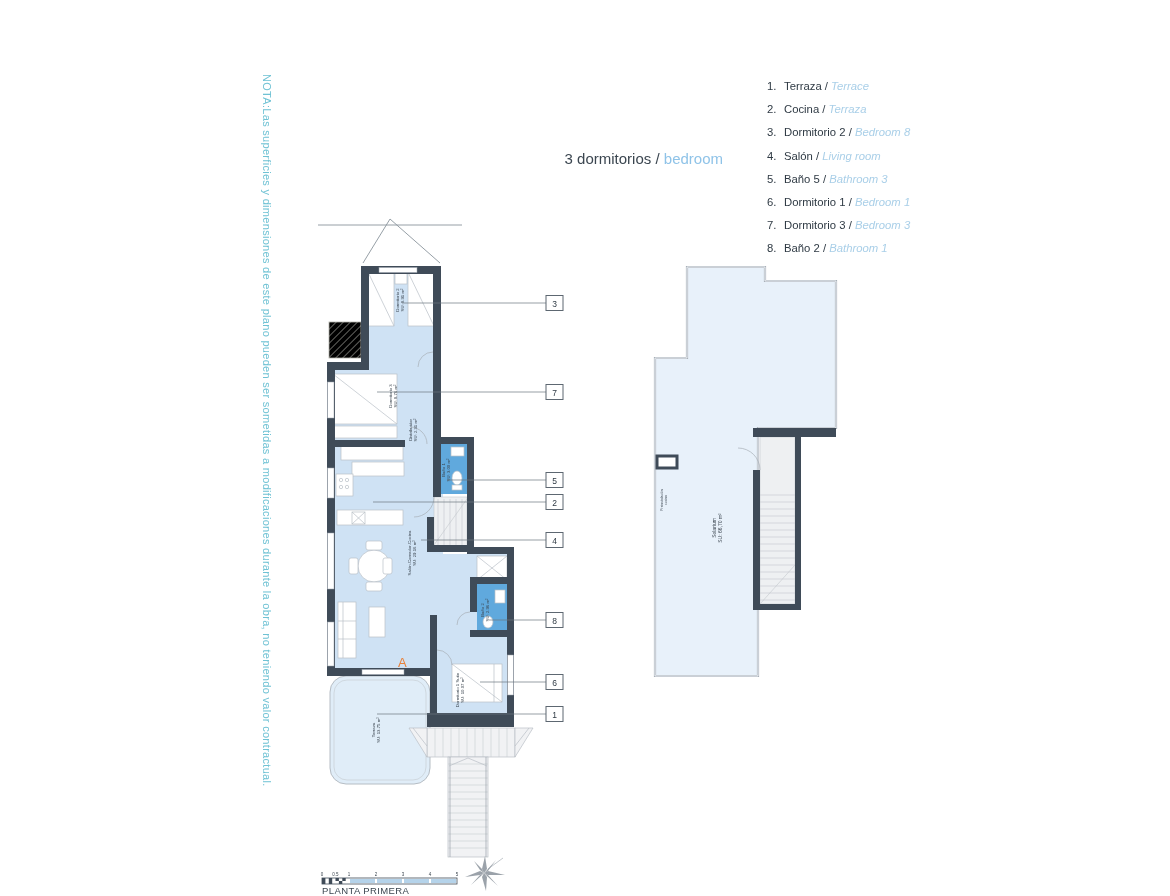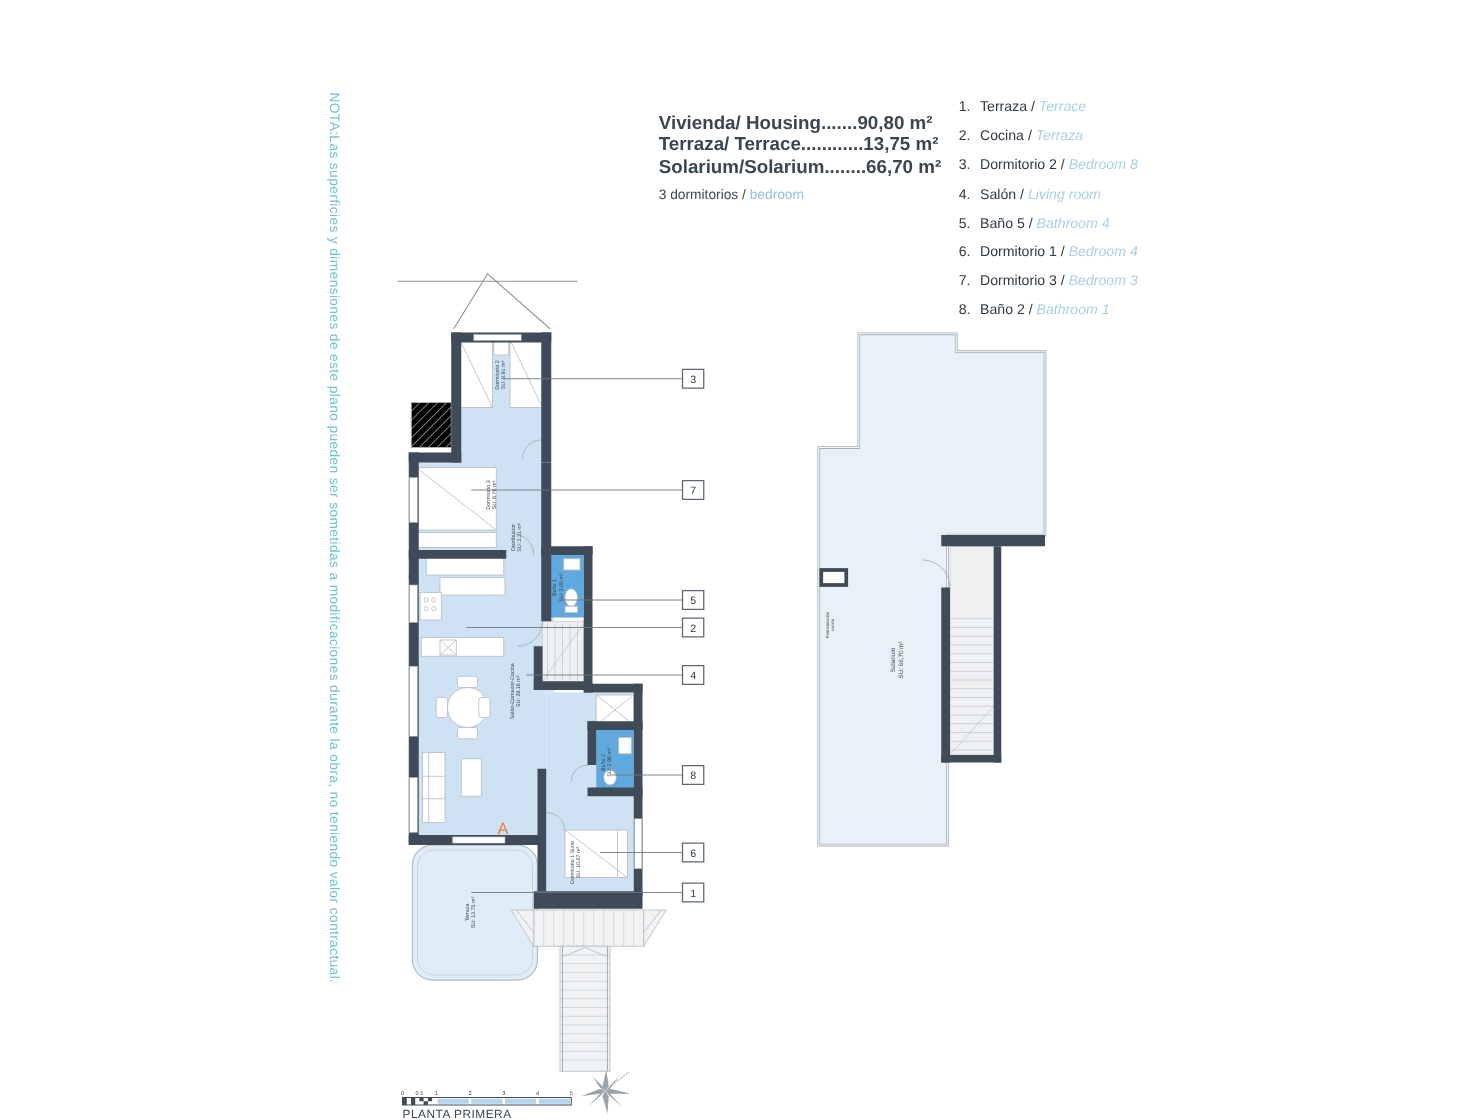--- a/index.html
+++ b/index.html
@@ -7,21 +7,21 @@
   #canvas{position:relative;width:1170px;height:896px;background:#fff;}
 
   .note-vertical{
     position:absolute;left:255px;top:74px;height:710px;width:18px;
     writing-mode:vertical-rl;
     font-size:11px;letter-spacing:.3px;color:#6fc2d4;white-space:nowrap;
   }
 
   .title-block{position:absolute;left:527px;top:90px;width:200px;}
   .title-line{font-size:15px;font-weight:700;color:#3b4650;line-height:17.4px;white-space:nowrap;}
-  .subtitle{position:absolute;left:527px;top:150px;width:196px;text-align:left;font-size:11px;color:#3b4650;}
+  .subtitle{position:absolute;left:527px;top:150px;width:196px;text-align:right;font-size:15px;color:#3b4650;}
   .subtitle .accent{color:#8fc3e8;}
 
   .legend{position:absolute;left:767px;top:80px;width:190px;}
   .legend-item{display:flex;height:23.2px;font-size:11.3px;color:#2f3a44;align-items:flex-start;}
   .legend-item .num{width:17px;flex:none;}
   .legend-item .en{color:#a9cfe8;white-space:pre;font-style:italic;}
   .legend-item .es{white-space:pre;}
 
   .plan-svg{position:absolute;left:300px;top:198px;}
   .solarium-svg{position:absolute;left:645px;top:258px;}
@@ -32,25 +32,20 @@
   .room-label{fill:#3c4650;}
   .callout-num{fill:#2f3a44;font-size:8.5px;text-anchor:middle;}
 </style>
 </head>
 <body>
 
 <div id="canvas">
 
   <div class="note-vertical">NOTA:Las superficies y dimensiones de este plano pueden ser sometidas a modificaciones durante la obra, no teniendo valor contractual.</div>
 
-  <div class="title-block">
-    <div class="title-line">Vivienda/ Housing.......90,80 m²</div>
-    <div class="title-line">Terraza/ Terrace............13,75 m²</div>
-    <div class="title-line">Solarium/Solarium........66,70 m²</div>
-  </div>
   <div class="subtitle">
     <span>3 dormitorios / </span><span class="accent">bedroom</span>
   </div>
 
   <div class="legend">
     <div class="legend-item">
         <span class="num">1.</span>
         <span><span class="es">Terraza / </span><span class="en">Terrace</span></span>
       </div>
     <div class="legend-item">
@@ -60,25 +55,25 @@
     <div class="legend-item">
         <span class="num">3.</span>
         <span><span class="es">Dormitorio 2 / </span><span class="en">Bedroom 8</span></span>
       </div>
     <div class="legend-item">
         <span class="num">4.</span>
         <span><span class="es">Salón / </span><span class="en">Living room</span></span>
       </div>
     <div class="legend-item">
         <span class="num">5.</span>
-        <span><span class="es">Baño 5 / </span><span class="en">Bathroom 4</span></span>
+        <span><span class="es">Baño 5 / </span><span class="en">Bathroom 3</span></span>
       </div>
     <div class="legend-item">
         <span class="num">6.</span>
-        <span><span class="es">Dormitorio 1 / </span><span class="en">Bedroom 4</span></span>
+        <span><span class="es">Dormitorio 1 / </span><span class="en">Bedroom 1</span></span>
       </div>
     <div class="legend-item">
         <span class="num">7.</span>
         <span><span class="es">Dormitorio 3 / </span><span class="en">Bedroom 3</span></span>
       </div>
     <div class="legend-item">
         <span class="num">8.</span>
         <span><span class="es">Baño 2 / </span><span class="en">Bathroom 1</span></span>
       </div>
   </div>

